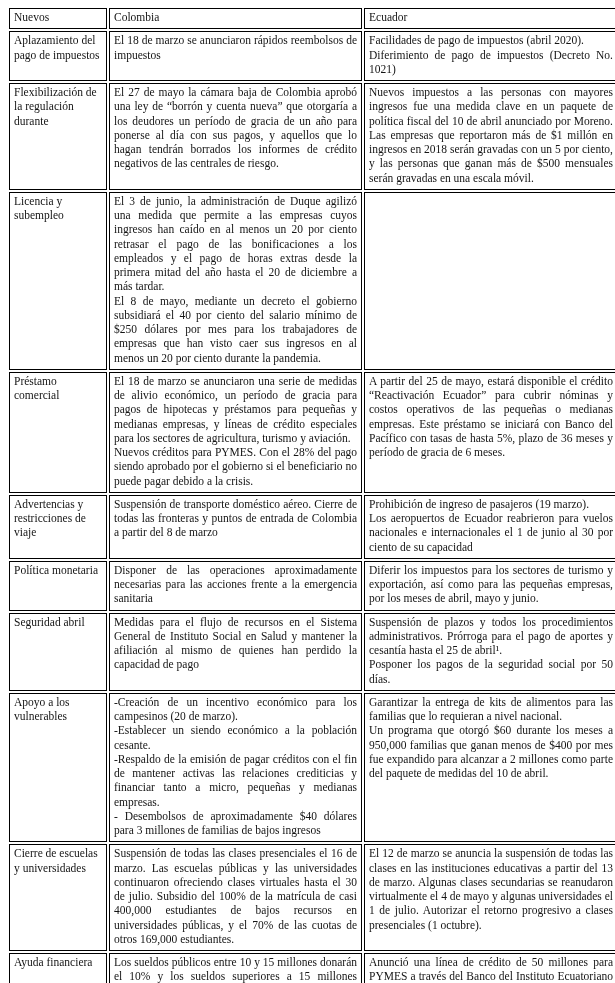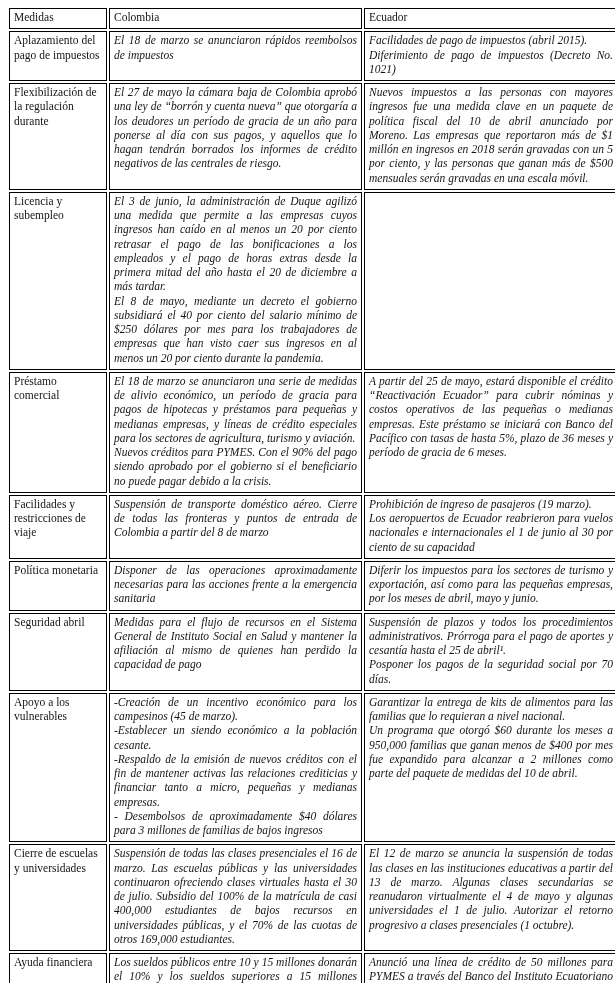--- a/index.html
+++ b/index.html
@@ -32,45 +32,44 @@
     font-weight: normal;
     text-align: left;
     overflow-wrap: break-word;
   }
   th.col-medida, td.col-medida { width: 88px; }
   th.col-colombia, td.col-colombia { width: 243px; }
   th.col-ecuador, td.col-ecuador { width: 244px; }
   td.country p {
     margin: 0;
     text-align: justify;
-    font-style: italic;
   }
   td.country { min-height: 14px; }
   thead th { height: 14px; }
 </style>
 </head>
 <body>
 
 <div class="page">
   <table class="measures">
     <thead>
       <tr>
-        <th class="col-medida">Medidas</th>
+        <th class="col-medida">Nuevos</th>
         <th class="col-colombia">Colombia</th>
         <th class="col-ecuador">Ecuador</th>
       </tr>
     </thead>
     <tbody>
         <tr>
           <td class="col-medida">Aplazamiento del pago de impuestos</td>
           <td class="country col-colombia">
             <p>El 18 de marzo se anunciaron rápidos reembolsos de impuestos</p>
           </td>
           <td class="country col-ecuador">
-            <p>Facilidades de pago de impuestos (abril 2015).</p>
+            <p>Facilidades de pago de impuestos (abril 2020).</p>
             <p>Diferimiento de pago de impuestos (Decreto No. 1021)</p>
           </td>
         </tr>
         <tr>
           <td class="col-medida">Flexibilización de la regulación durante</td>
           <td class="country col-colombia">
             <p>El 27 de mayo la cámara baja de Colombia aprobó una ley de “borrón y cuenta nueva” que otorgaría a los deudores un período de gracia de un año para ponerse al día con sus pagos, y aquellos que lo hagan tendrán borrados los informes de crédito negativos de las centrales de riesgo.</p>
           </td>
           <td class="country col-ecuador">
             <p>Nuevos impuestos a las personas con mayores ingresos fue una medida clave en un paquete de política fiscal del 10 de abril anunciado por Moreno. Las empresas que reportaron más de $1 millón en ingresos en 2018 serán gravadas con un 5 por ciento, y las personas que ganan más de $500 mensuales serán gravadas en una escala móvil.</p>
@@ -81,28 +80,28 @@
           <td class="country col-colombia">
             <p>El 3 de junio, la administración de Duque agilizó una medida que permite a las empresas cuyos ingresos han caído en al menos un 20 por ciento retrasar el pago de las bonificaciones a los empleados y el pago de horas extras desde la primera mitad del año hasta el 20 de diciembre a más tardar.</p>
             <p>El 8 de mayo, mediante un decreto el gobierno subsidiará el 40 por ciento del salario mínimo de $250 dólares por mes para los trabajadores de empresas que han visto caer sus ingresos en al menos un 20 por ciento durante la pandemia.</p>
           </td>
           <td class="country col-ecuador"></td>
         </tr>
         <tr>
           <td class="col-medida">Préstamo comercial</td>
           <td class="country col-colombia">
             <p>El 18 de marzo se anunciaron una serie de medidas de alivio económico, un período de gracia para pagos de hipotecas y préstamos para pequeñas y medianas empresas, y líneas de crédito especiales para los sectores de agricultura, turismo y aviación.</p>
-            <p>Nuevos créditos para PYMES. Con el 90% del pago siendo aprobado por el gobierno si el beneficiario no puede pagar debido a la crisis.</p>
+            <p>Nuevos créditos para PYMES. Con el 28% del pago siendo aprobado por el gobierno si el beneficiario no puede pagar debido a la crisis.</p>
           </td>
           <td class="country col-ecuador">
             <p>A partir del 25 de mayo, estará disponible el crédito “Reactivación Ecuador” para cubrir nóminas y costos operativos de las pequeñas o medianas empresas. Este préstamo se iniciará con Banco del Pacífico con tasas de hasta 5%, plazo de 36 meses y período de gracia de 6 meses.</p>
           </td>
         </tr>
         <tr>
-          <td class="col-medida">Facilidades y restricciones de viaje</td>
+          <td class="col-medida">Advertencias y restricciones de viaje</td>
           <td class="country col-colombia">
             <p>Suspensión de transporte doméstico aéreo. Cierre de todas las fronteras y puntos de entrada de Colombia a partir del 8 de marzo</p>
           </td>
           <td class="country col-ecuador">
             <p>Prohibición de ingreso de pasajeros (19 marzo).</p>
             <p>Los aeropuertos de Ecuador reabrieron para vuelos nacionales e internacionales el 1 de junio al 30 por ciento de su capacidad</p>
           </td>
         </tr>
         <tr>
           <td class="col-medida">Política monetaria</td>
@@ -113,29 +112,29 @@
             <p>Diferir los impuestos para los sectores de turismo y exportación, así como para las pequeñas empresas, por los meses de abril, mayo y junio.</p>
           </td>
         </tr>
         <tr>
           <td class="col-medida">Seguridad abril</td>
           <td class="country col-colombia">
             <p>Medidas para el flujo de recursos en el Sistema General de Instituto Social en Salud y mantener la afiliación al mismo de quienes han perdido la capacidad de pago</p>
           </td>
           <td class="country col-ecuador">
             <p>Suspensión de plazos y todos los procedimientos administrativos. Prórroga para el pago de aportes y cesantía hasta el 25 de abril¹.</p>
-            <p>Posponer los pagos de la seguridad social por 70 días.</p>
+            <p>Posponer los pagos de la seguridad social por 50 días.</p>
           </td>
         </tr>
         <tr>
           <td class="col-medida">Apoyo a los vulnerables</td>
           <td class="country col-colombia">
-            <p>-Creación de un incentivo económico para los campesinos (45 de marzo).</p>
+            <p>-Creación de un incentivo económico para los campesinos (20 de marzo).</p>
             <p>-Establecer un siendo económico a la población cesante.</p>
-            <p>-Respaldo de la emisión de nuevos créditos con el fin de mantener activas las relaciones crediticias y financiar tanto a micro, pequeñas y medianas empresas.</p>
+            <p>-Respaldo de la emisión de pagar créditos con el fin de mantener activas las relaciones crediticias y financiar tanto a micro, pequeñas y medianas empresas.</p>
             <p>- Desembolsos de aproximadamente $40 dólares para 3 millones de familias de bajos ingresos</p>
           </td>
           <td class="country col-ecuador">
             <p>Garantizar la entrega de kits de alimentos para las familias que lo requieran a nivel nacional.</p>
             <p>Un programa que otorgó $60 durante los meses a 950,000 familias que ganan menos de $400 por mes fue expandido para alcanzar a 2 millones como parte del paquete de medidas del 10 de abril.</p>
           </td>
         </tr>
         <tr>
           <td class="col-medida">Cierre de escuelas y universidades</td>
           <td class="country col-colombia">

